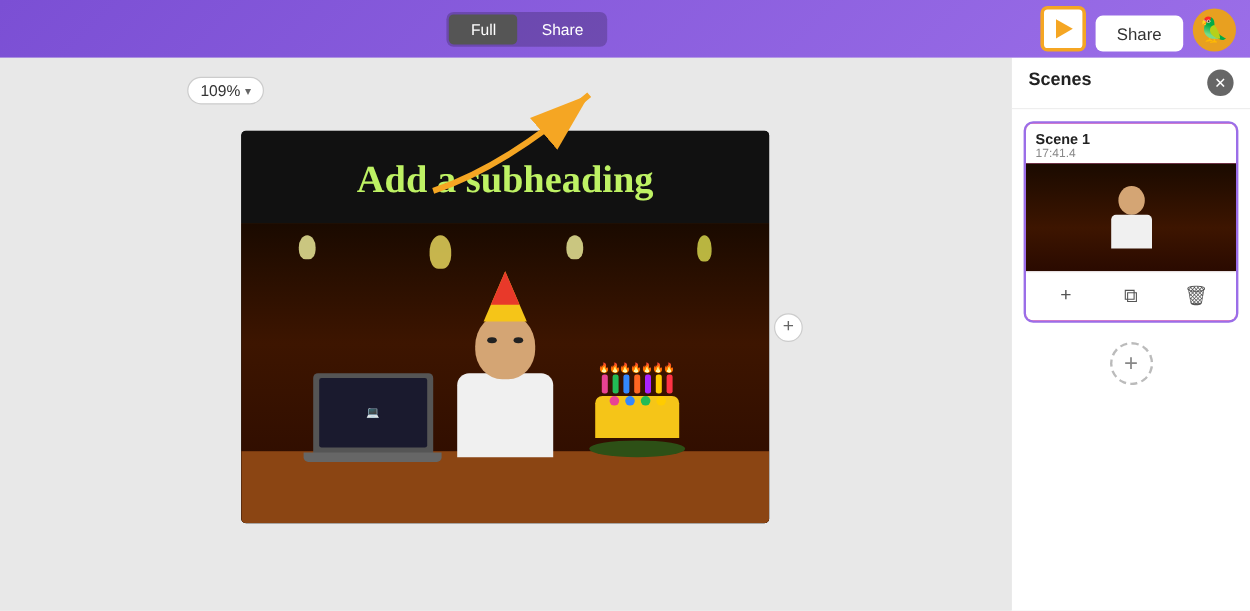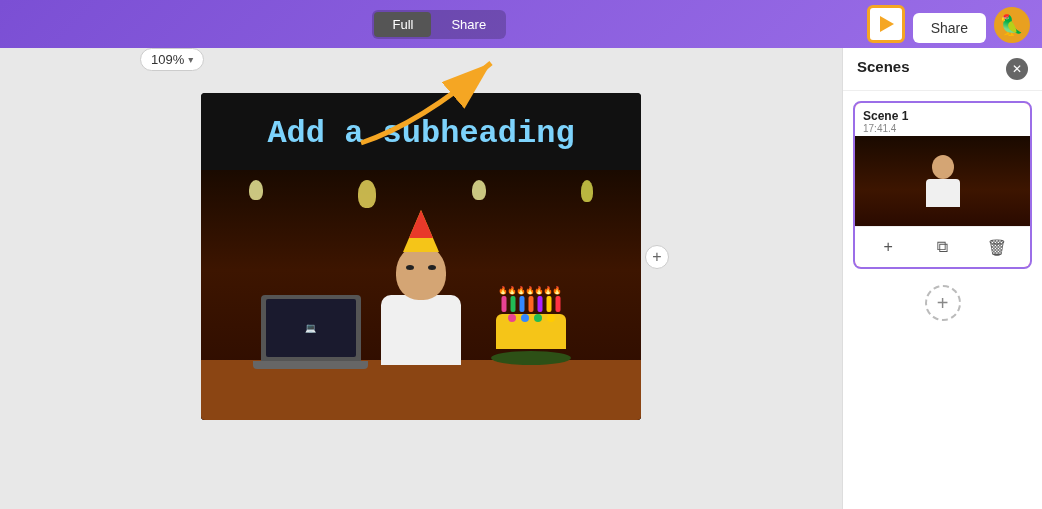--- a/index.html
+++ b/index.html
@@ -110,20 +110,21 @@
       height: calc(509px - 48px);
     }
 
     
     .canvas-area {
       flex: 1;
       background: #e8e8e8;
       display: flex;
       flex-direction: column;
       align-items: center;
+      padding: 16px;
       position: relative;
     }
 
     .zoom-control {
       display: flex;
       align-items: center;
       gap: 4px;
       background: white;
       border: 1px solid #ccc;
       border-radius: 16px;
@@ -145,24 +146,24 @@
       background: #111;
       border-radius: 4px;
       overflow: hidden;
       position: relative;
     }
 
     .slide-title {
       background: #111;
       text-align: center;
       padding: 22px 20px 18px;
-      font-family: Liberation Mono, monospace;
+      font-family: Liberation Serif, serif;
       font-size: 32px;
       font-weight: 700;
-      color: #7dd3fc;
+      color: #bef264;
     }
 
     .slide-image {
       width: 100%;
       height: 250px;
       background: #2a1a0a;
       position: relative;
       overflow: hidden;
     }
 

